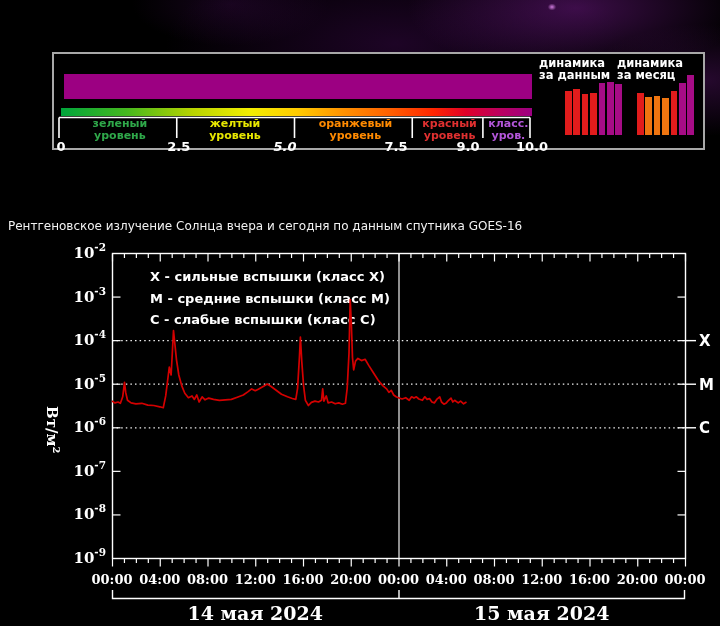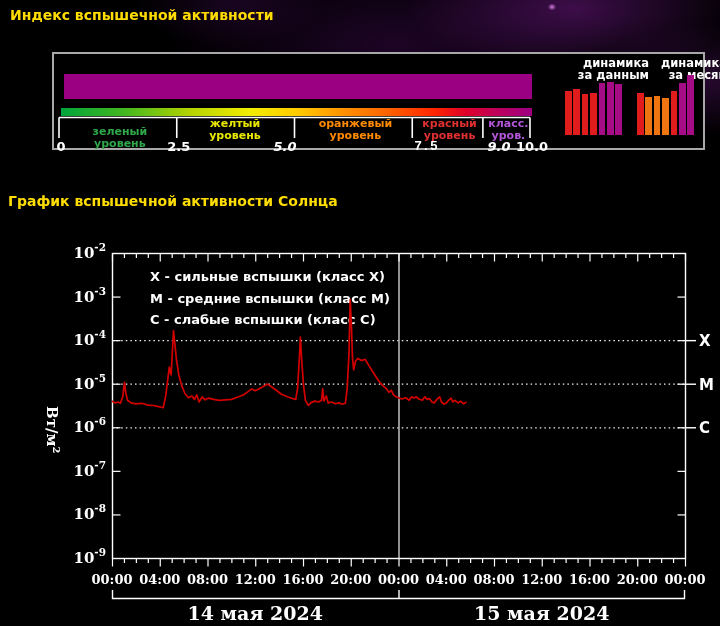--- a/index.html
+++ b/index.html
@@ -16,47 +16,46 @@
   .section-title{position:absolute;left:8px;top:193px;font-size:14px;font-weight:bold;color:#ffdd00;}
   .subtitle{position:absolute;left:8px;top:219px;font-size:12px;color:#f2f2f2;}
   .index-panel{position:absolute;left:52px;top:52px;width:649px;height:94px;
                border:2px solid #a8a8a8;background:#000;}
   .value-bar{position:absolute;left:10px;top:20px;height:25px;background:#9c0082;}
   .grad-bar{position:absolute;left:7px;top:54px;width:471px;height:8px;}
   .panel-svg{position:absolute;left:-2px;top:-2px;width:653px;height:98px;}
   .lvl{position:absolute;top:64px;transform:translateX(-50%);text-align:center;
        font-size:11px;line-height:11.5px;font-weight:bold;white-space:nowrap;}
   .num{position:absolute;top:85px;transform:translateX(-50%);font-size:13px;font-weight:bold;color:#fff;}
-  .dyn-label{position:absolute;top:4px;width:110px;transform:translateX(-50%);text-align:right;
+  .dyn-label{position:absolute;top:4px;width:110px;transform:translateX(-50%);text-align:left;
        color:#fff;font-size:11.5px;line-height:11.5px;font-weight:bold;z-index:1;}
   .bar{position:absolute;bottom:13px;width:6.5px;z-index:2;}
   .plot-svg{position:absolute;left:0;top:0;width:720px;height:626px;}
 </style>
 </head>
 <body>
 
 <div class="page">
   <div class="nebula"></div>
 
-  <div class="header-title">Индекс вспышечной активности</div>
 
   <div class="index-panel">
     <div class="value-bar" id="value-bar" style="width: 468px; background: rgb(156, 0, 130);"></div>
     <div class="grad-bar" id="grad-bar" style="background: linear-gradient(to right, rgb(0, 165, 60) 0%, rgb(70, 184, 30) 14%, rgb(184, 212, 0) 28%, rgb(242, 238, 0) 40%, rgb(255, 204, 0) 50%, rgb(255, 145, 0) 60%, rgb(255, 95, 0) 70%, rgb(255, 38, 0) 79%, rgb(224, 0, 40) 86%, rgb(188, 0, 94) 93%, rgb(156, 0, 130) 100%);"></div>
     <svg class="panel-svg" id="panel-svg">
         <path d="M7,65.5 H478" stroke="#fff" stroke-width="1.4" fill="none"></path>
         <line x1="7" y1="65.5" x2="7" y2="86" stroke="#fff" stroke-width="1.6"></line>
         <line x1="124.75" y1="65.5" x2="124.75" y2="86" stroke="#fff" stroke-width="1.6"></line>
         <line x1="242.5" y1="65.5" x2="242.5" y2="86" stroke="#fff" stroke-width="1.6"></line>
         <line x1="360.25" y1="65.5" x2="360.25" y2="86" stroke="#fff" stroke-width="1.6"></line>
         <line x1="430.90000000000003" y1="65.5" x2="430.90000000000003" y2="86" stroke="#fff" stroke-width="1.6"></line>
         <line x1="478" y1="65.5" x2="478" y2="86" stroke="#fff" stroke-width="1.6"></line>
       </svg>
     <div id="levels">
-        <div class="lvl" style="left: 65.875px; color: rgb(47, 168, 74); margin-top: 8px;">
+        <div class="lvl" style="left: 65.875px; color: rgb(47, 168, 74);">
           <div>зеленый</div>
           <div>уровень</div>
         </div>
         <div class="lvl" style="left: 181px; color: rgb(232, 232, 0);">
           <div>желтый</div>
           <div>уровень</div>
         </div>
         <div class="lvl" style="left: 301.375px; color: rgb(255, 138, 0);">
           <div>оранжевый</div>
           <div>уровень</div>
@@ -67,22 +66,22 @@
         </div>
         <div class="lvl" style="left: 454.45px; color: rgb(179, 86, 217);">
           <div>класс.</div>
           <div>уров.</div>
         </div>
       </div>
     <div id="scale-numbers">
         <span class="num" style="left: 7px;">0</span>
         <span class="num" style="left: 124.75px;">2.5</span>
         <span class="num" style="left: 231px; font-style: italic;">5.0</span>
-        <span class="num" style="left: 372px; font-family: Liberation Mono, monospace;">7.5</span>
-        <span class="num" style="left: 445px; font-style: italic;">9.0</span>
+        <span class="num" style="left: 342px;">7.5</span>
+        <span class="num" style="left: 414px;">9.0</span>
         <span class="num" style="left: 478px;">10.0</span>
       </div>
     <div id="dynamics">
         <div class="dyn-label" style="left: 540px;">
           <div>динамика</div>
           <div>за данным</div>
         </div>
         <div class="bar" style="left: 511px; height: 44px; background: rgb(225, 28, 28);"></div>
         <div class="bar" style="left: 519.4px; height: 46px; background: rgb(225, 28, 28);"></div>
         <div class="bar" style="left: 527.8px; height: 41px; background: rgb(225, 28, 28);"></div>
@@ -97,21 +96,21 @@
         <div class="bar" style="left: 583px; height: 42px; background: rgb(225, 28, 28);"></div>
         <div class="bar" style="left: 591.4px; height: 38px; background: rgb(239, 117, 16);"></div>
         <div class="bar" style="left: 599.8px; height: 39px; background: rgb(239, 117, 16);"></div>
         <div class="bar" style="left: 608.2px; height: 37px; background: rgb(239, 117, 16);"></div>
         <div class="bar" style="left: 616.6px; height: 44px; background: rgb(225, 28, 28);"></div>
         <div class="bar" style="left: 625px; height: 52px; background: rgb(166, 12, 134);"></div>
         <div class="bar" style="left: 633.4px; height: 60px; background: rgb(166, 12, 134);"></div>
       </div>
   </div>
 
-  <div class="section-title">График вспышечной активности Солнца</div>
+  <div class="subtitle">Рентгеновское излучение Солнца вчера и сегодня по данным спутника GOES-16</div>
 
   <svg class="plot-svg" id="plot" viewBox="0 0 720 626">
       <line x1="112" y1="340.6428571428571" x2="685" y2="340.6428571428571" stroke="#f2f2f2" stroke-width="1.3" stroke-dasharray="1.5 3.1"></line>
       <line x1="685" y1="340.6428571428571" x2="696" y2="340.6428571428571" stroke="#fff" stroke-width="1.4"></line>
       <text x="699" y="346.1428571428571" fill="#fff" font-size="15" font-weight="bold" font-family="&quot;DejaVu Sans&quot;,&quot;Liberation Sans&quot;,sans-serif">X</text>
       <line x1="112" y1="384.2142857142857" x2="685" y2="384.2142857142857" stroke="#f2f2f2" stroke-width="1.3" stroke-dasharray="1.5 3.1"></line>
       <line x1="685" y1="384.2142857142857" x2="696" y2="384.2142857142857" stroke="#fff" stroke-width="1.4"></line>
       <text x="699" y="389.7142857142857" fill="#fff" font-size="15" font-weight="bold" font-family="&quot;DejaVu Sans&quot;,&quot;Liberation Sans&quot;,sans-serif">M</text>
       <line x1="112" y1="427.7857142857143" x2="685" y2="427.7857142857143" stroke="#f2f2f2" stroke-width="1.3" stroke-dasharray="1.5 3.1"></line>
       <line x1="685" y1="427.7857142857143" x2="696" y2="427.7857142857143" stroke="#fff" stroke-width="1.4"></line>

